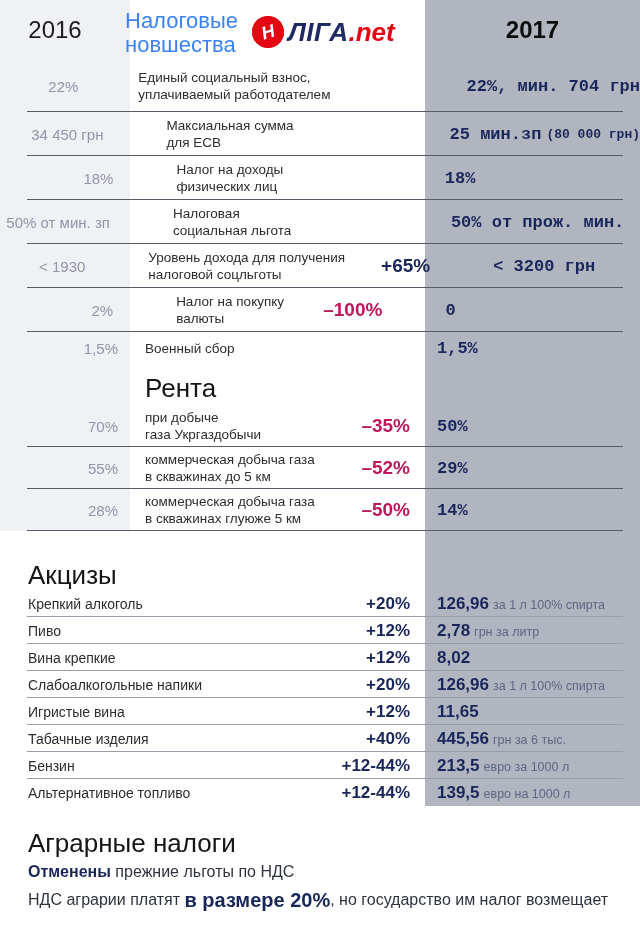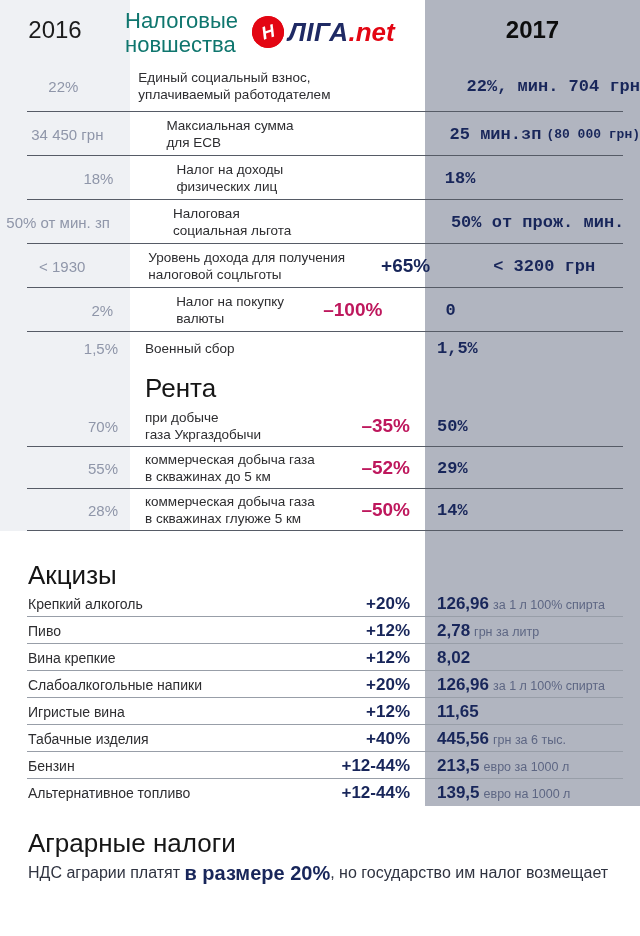--- a/index.html
+++ b/index.html
@@ -10,21 +10,21 @@
   
   .band-left{position:absolute;left:0;top:0;width:130px;height:531px;background:#eff1f4;}
   .band-right{position:absolute;left:425px;top:0;width:215px;height:806px;background:#b1b5c0;}
   .content{position:relative;z-index:1;}
 
   
   .header{display:flex;height:60px;}
   .h-2016{width:110px;display:flex;align-items:center;justify-content:center;
           font-size:24px;color:#1c1c1c;}
   .h-mid{flex:1;display:flex;align-items:flex-start;padding:9px 0 0 15px;}
-  .title{font-size:22px;line-height:24px;color:#0f766e;}
+  .title{font-size:22px;line-height:24px;color:#3b82f6;}
   .logo{display:flex;align-items:center;margin:7px 0 0 14px;}
   .logo-icon{width:32px;height:32px;border-radius:50%;background:#e30613;color:#ffffff;
              display:flex;align-items:center;justify-content:center;font-weight:bold;
              font-style:italic;font-size:18px;transform:rotate(-18deg);
              box-shadow:inset 0 0 0 2px #e30613;}
   .logo-main{margin-left:4px;font-size:26px;font-weight:bold;font-style:italic;color:#1f2a64;letter-spacing:.5px;}
   .logo-suffix{font-size:26px;font-weight:bold;font-style:italic;color:#e30613;}
   .h-2017{width:215px;display:flex;align-items:center;justify-content:center;
           font-size:24px;font-weight:bold;color:#0d0d0d;}
 
@@ -271,17 +271,20 @@
       <div class="e-label">Альтернативное топливо</div>
       <div class="e-delta">+12-44%</div>
       <div class="e-value">
         <span class="e-num">139,5</span><span class="e-unit">евро на 1000 л</span>
       </div>
     </div>
 
     <div class="spacer18"></div>
 
     <div class="section-title agr-title">Аграрные налоги</div>
+    <div class="agr-line">
+      <span class="agr-bold">Отменены</span><span> прежние льготы по НДС</span>
+    </div>
     <div class="agr-line last">
       <span>НДС аграрии платят </span><span class="agr-big">в размере 20%</span><span>, но государство им налог возмещает</span>
     </div>
   </div>
 </div>
 
 </body></html>

